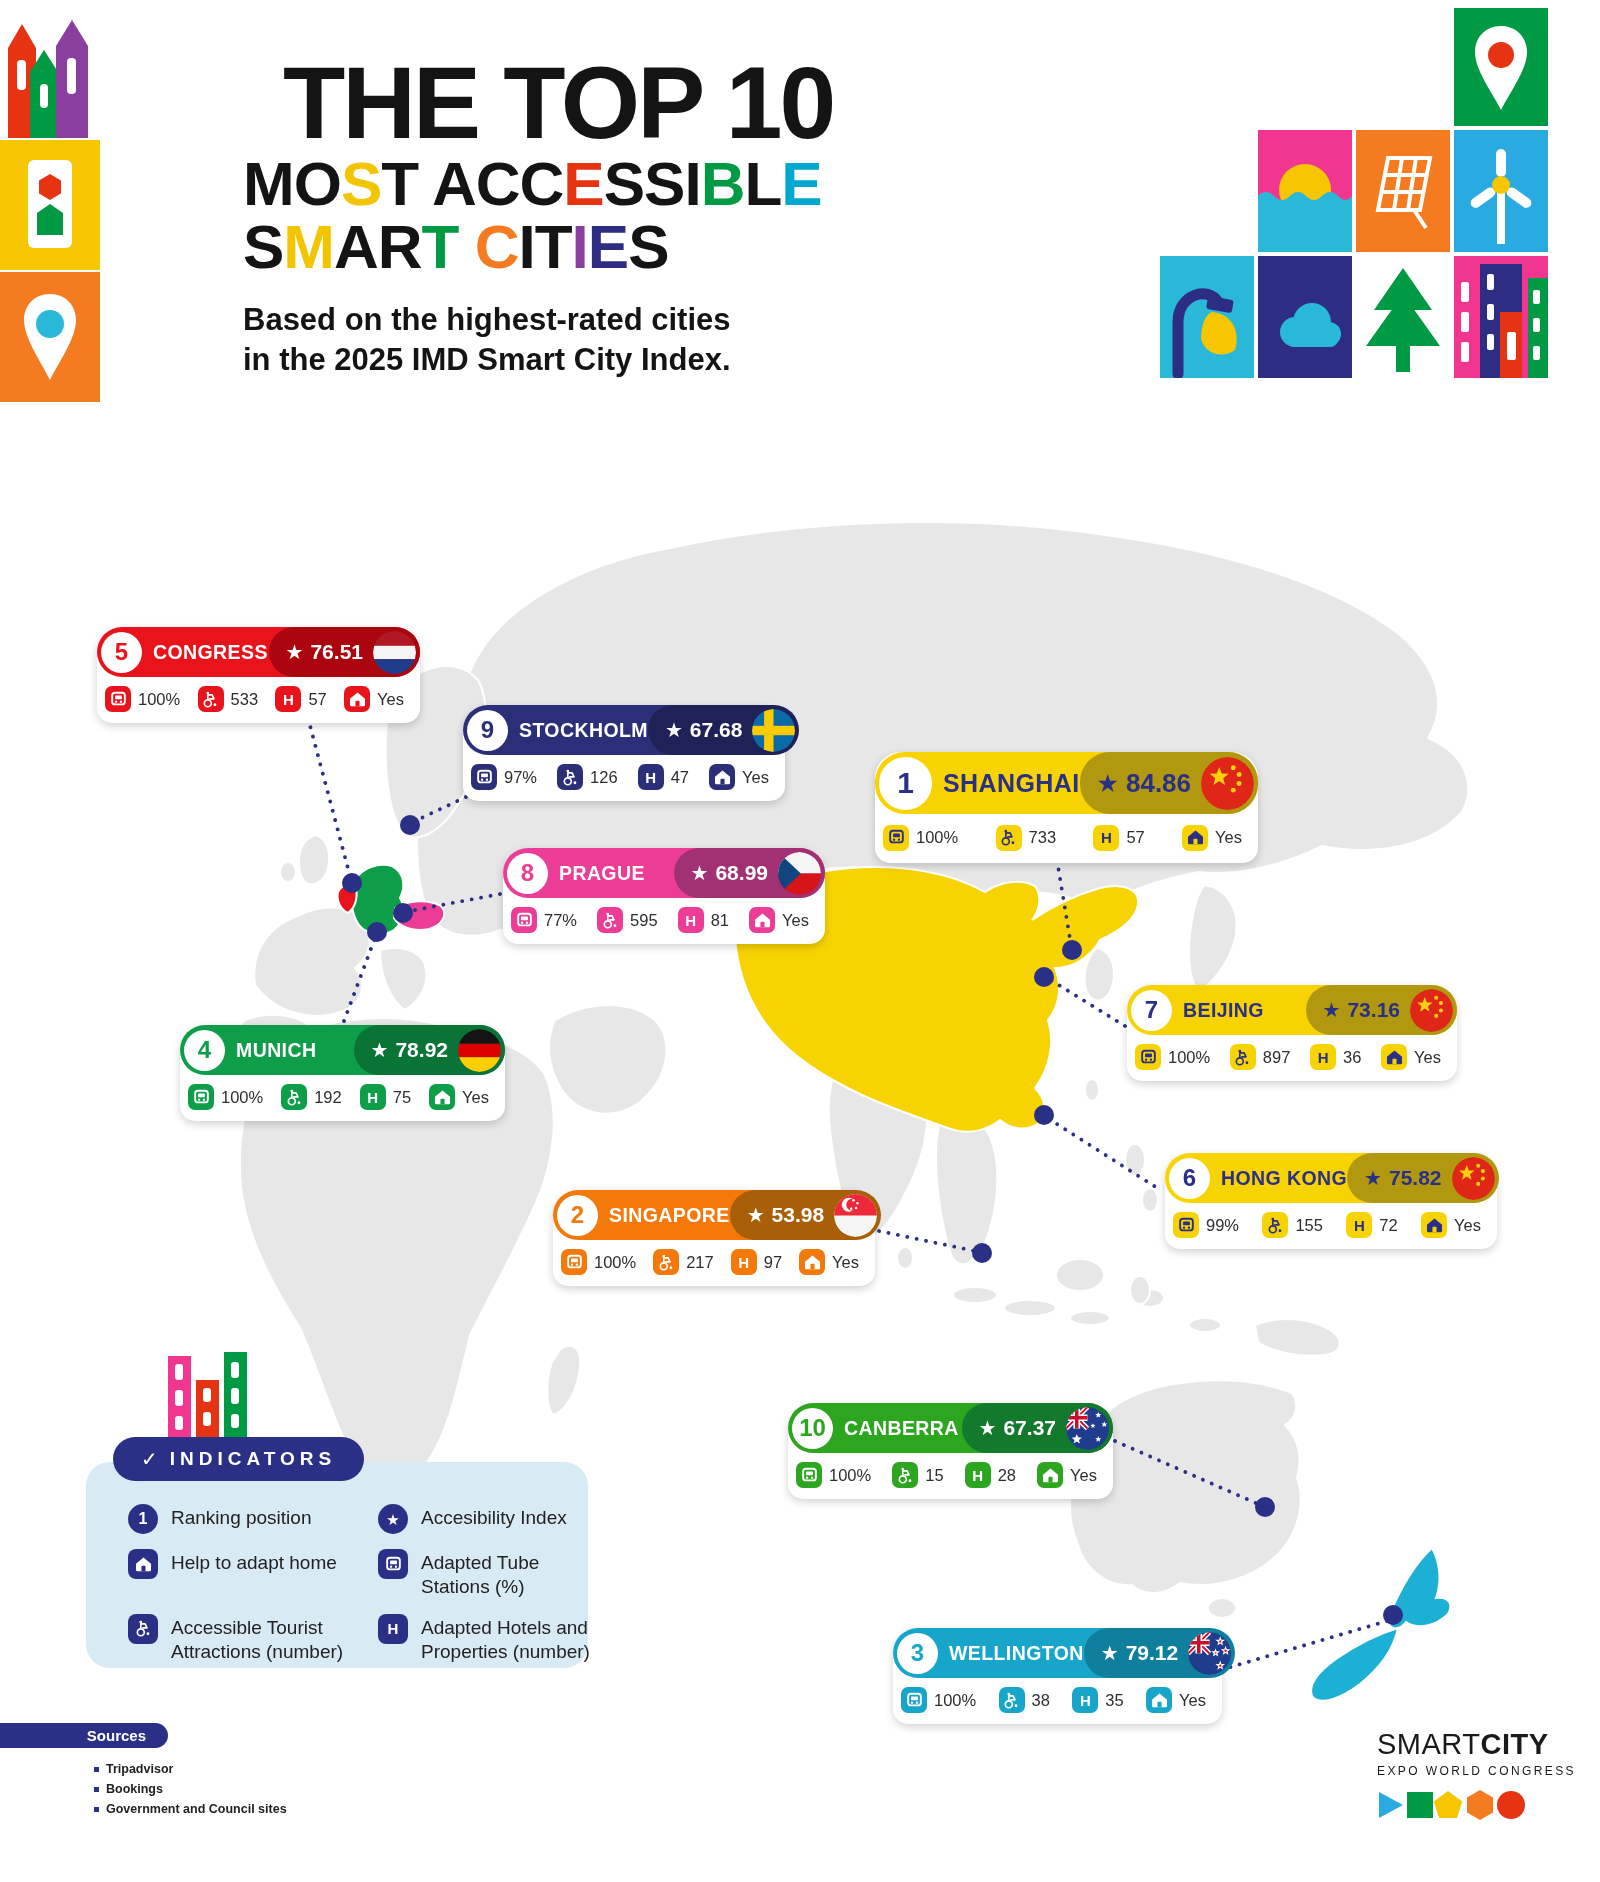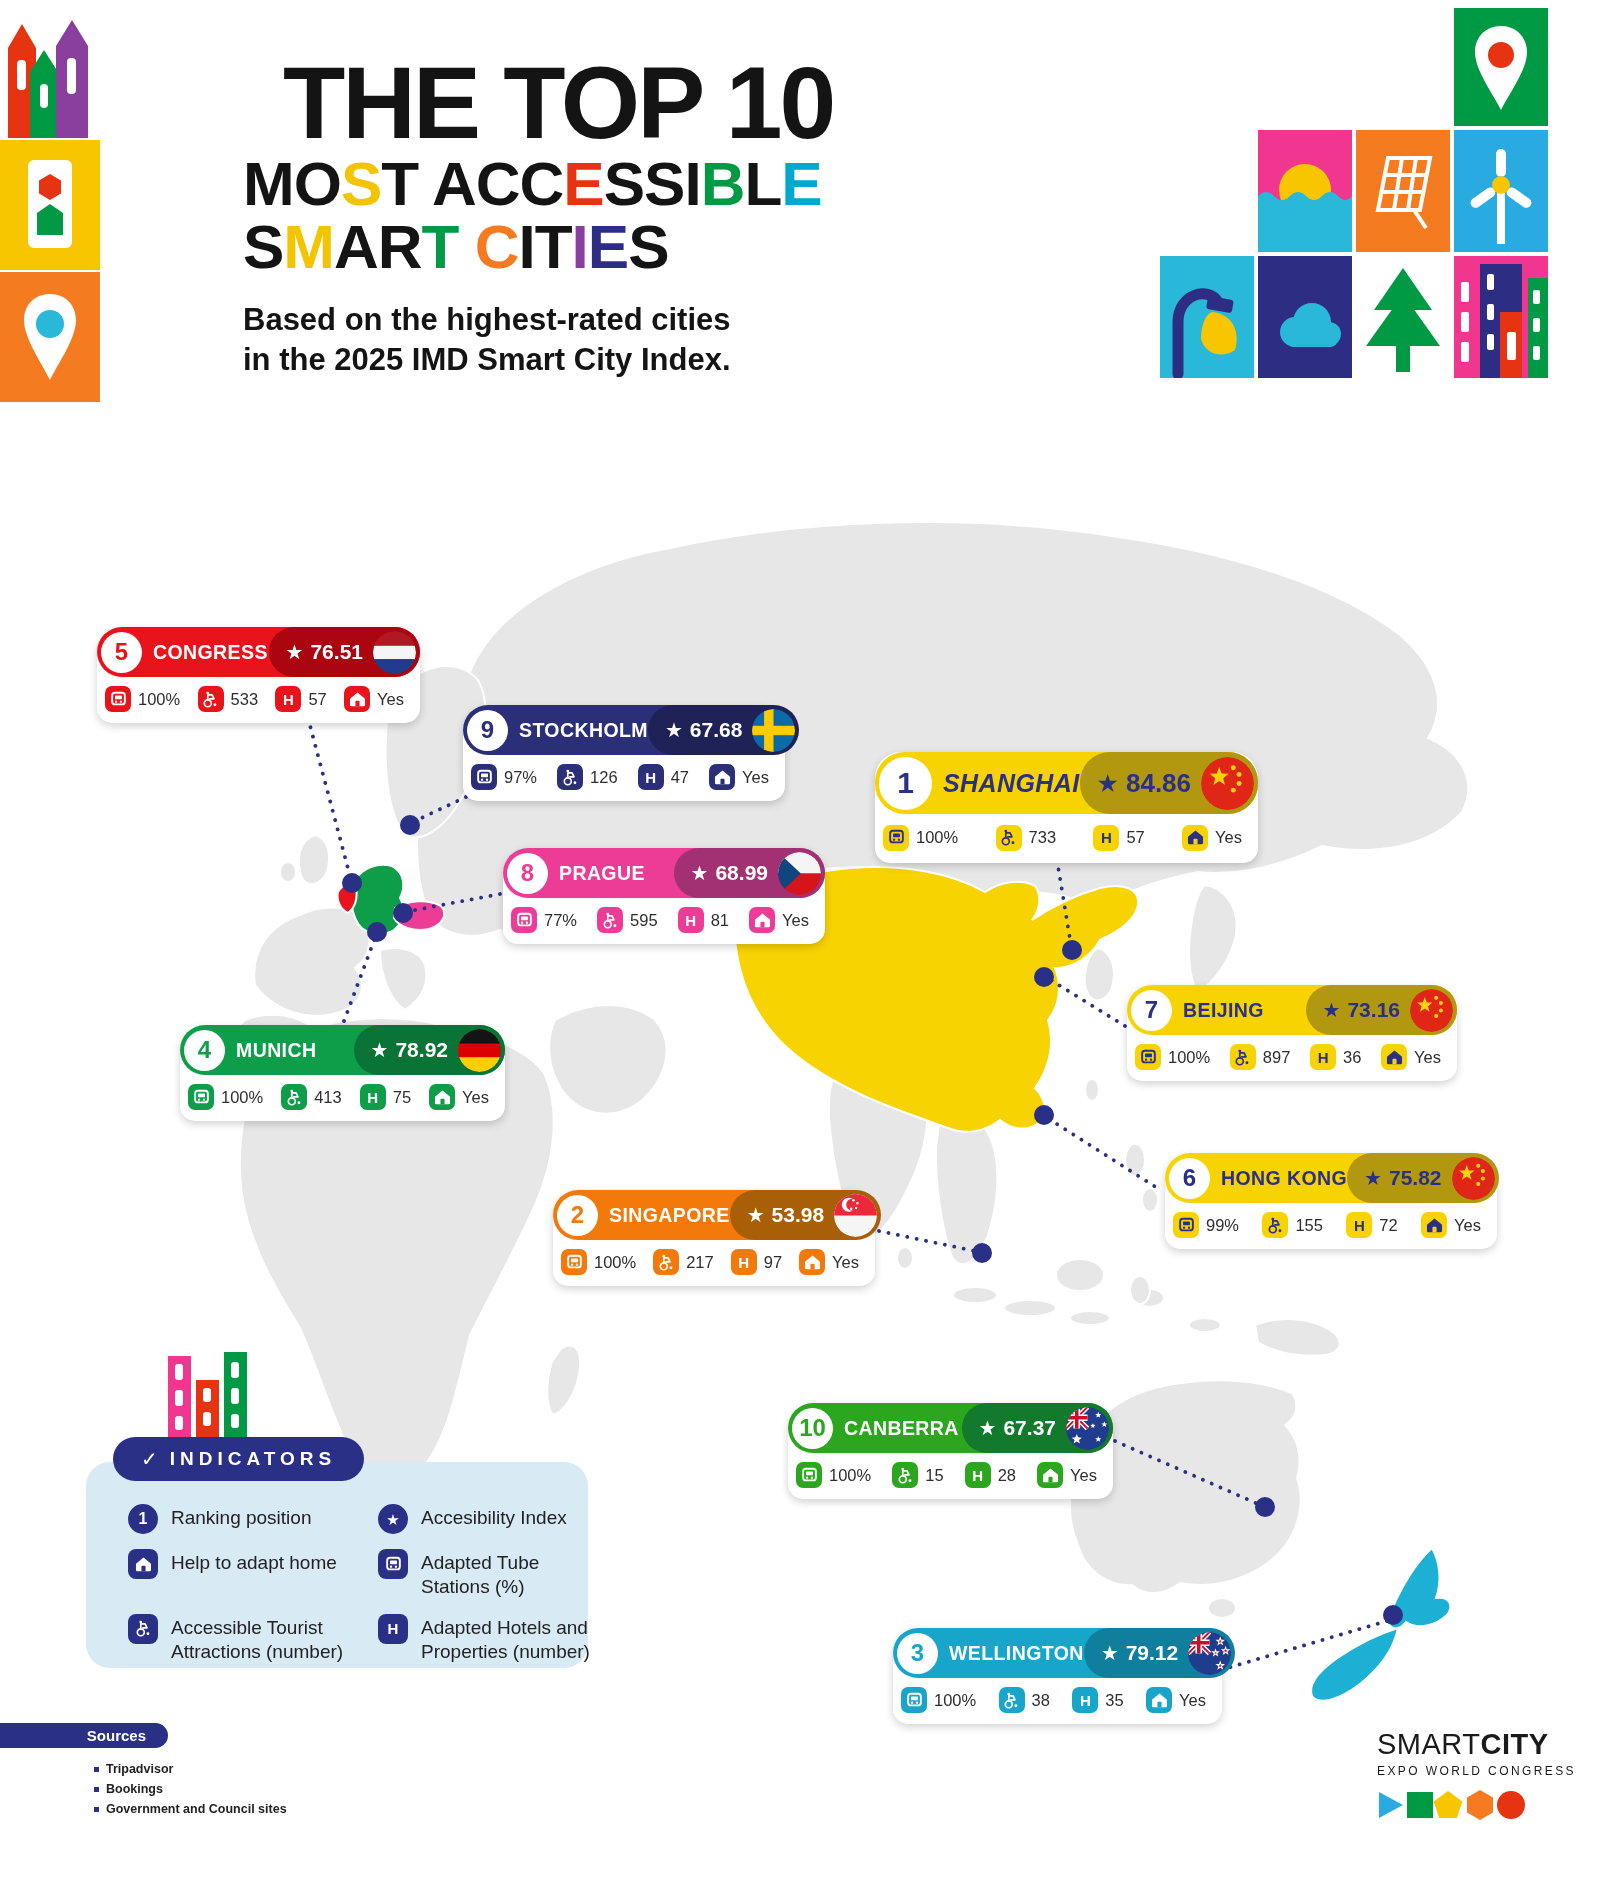--- a/index.html
+++ b/index.html
@@ -25,21 +25,21 @@
   .flag{width:43px;height:43px;border-radius:50%;overflow:hidden;flex:0 0 auto;margin-left:3px;}
   .flag svg{display:block;width:100%;height:100%;}
   .card-stats{height:42px;display:flex;align-items:center;justify-content:space-between;
               padding:1px 16px 3px 8px;}
   .stat{display:flex;align-items:center;gap:7px;}
   .sicon{width:26px;height:26px;border-radius:7px;display:flex;align-items:center;justify-content:center;flex:0 0 auto;}
   .sval{font-size:16.5px;color:#2e2e2e;}
   .hletter{font-weight:800;font-size:15px;line-height:1;}
   .card.lg .card-header{height:62px;}
   .card.lg .rank{width:53px;height:53px;font-size:30px;}
-  .card.lg .cname{font-size:25px;font-style:italic;}
+  .card.lg .cname{font-size:25px;}
   .card.lg .star{font-size:25px;}
   .card.lg .score{font-size:26px;}
   .card.lg .flag{width:53px;height:53px;}
   .card.lg .card-stats{height:45px;}
   
   .legend-buildings{position:absolute;left:168px;top:1352px;z-index:2;}
   .legend-pill{position:absolute;left:113px;top:1437px;z-index:3;background:#2b3087;color:#fff;
                height:44px;border-radius:26px;display:flex;align-items:center;gap:12px;padding:0 28px;
                font-weight:700;font-size:19px;letter-spacing:5px;}
   .legend-pill .chk{font-size:20px;letter-spacing:0;}
@@ -479,21 +479,21 @@
           </div>
           <div class="stat">
             <span class="sicon" style="background:#0e9d49;color:#ffffff">
               <svg viewBox="0 0 24 24" width="19" height="19" fill="none" stroke="currentColor" stroke-width="2.1" stroke-linecap="round" stroke-linejoin="round">
                 <circle cx="8.6" cy="16.8" r="4.4"></circle>
                 <path d="M8.6 12.4 V6.2 H14 L16.4 11.2 H11.2"></path>
                 <circle cx="17.6" cy="18.6" r="1.8" fill="currentColor" stroke="none"></circle>
                 <circle cx="8.6" cy="3.9" r="1.8" fill="currentColor" stroke="none"></circle>
               </svg>
             </span>
-            <span class="sval">413</span>
+            <span class="sval">192</span>
           </div>
           <div class="stat">
             <span class="sicon" style="background:#0e9d49;color:#ffffff">
               <span class="hletter">H</span>
             </span>
             <span class="sval">75</span>
           </div>
           <div class="stat">
             <span class="sicon" style="background:#0e9d49;color:#ffffff">
               <svg viewBox="0 0 24 24" width="19" height="19">

